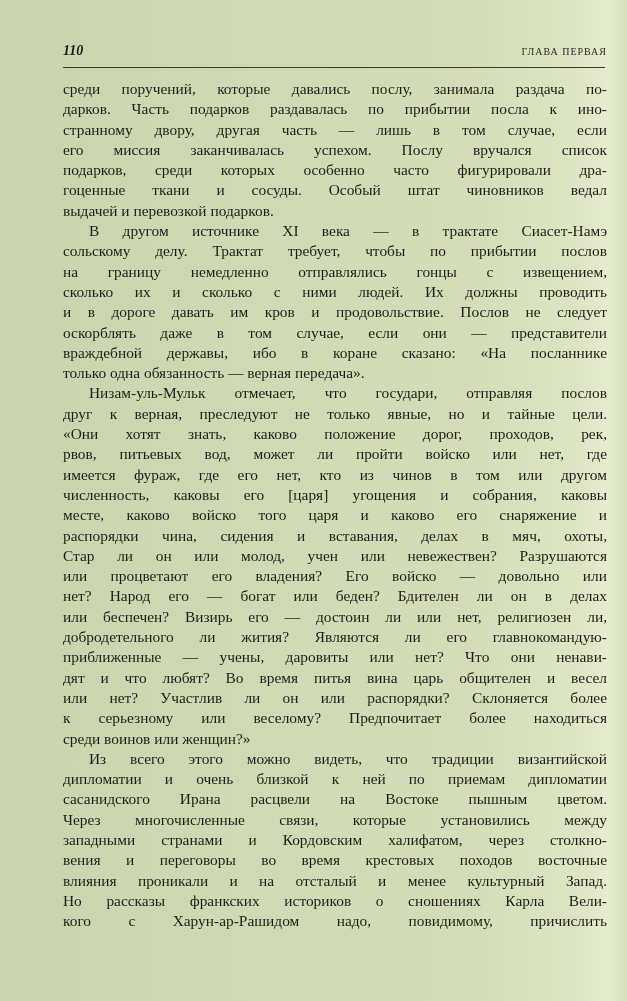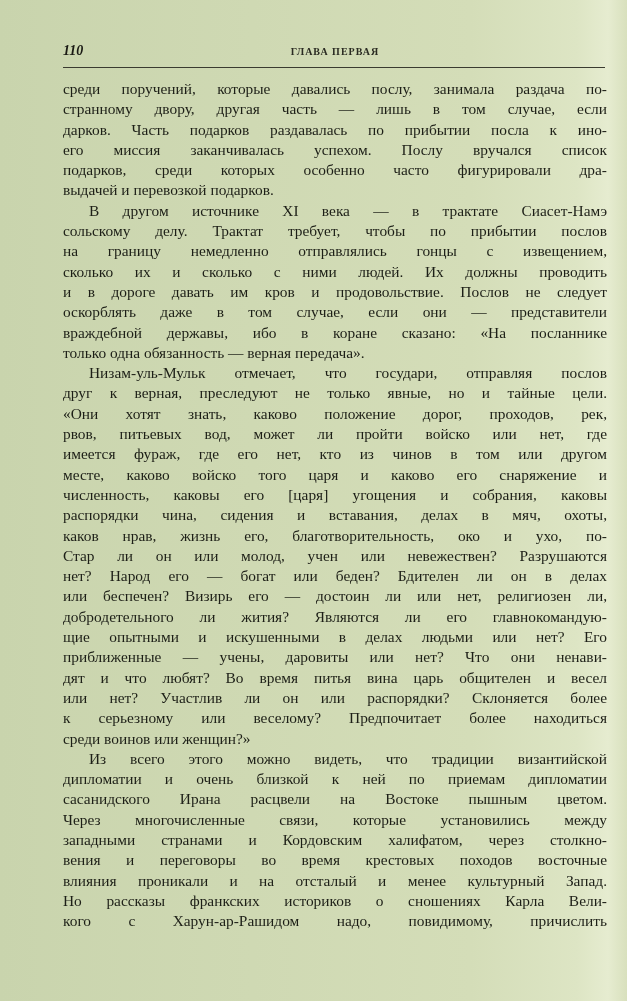--- a/index.html
+++ b/index.html
@@ -12,24 +12,23 @@
     }
     .header {
       position: absolute; left: 63px; top: 43px; width: 544px; height: 22px;
     }
     .page-number {
       position: absolute; left: 0; top: 0;
       font-family: "Liberation Serif", serif; font-style: italic; font-weight: bold;
       font-size: 14px; color: #1a1a14;
     }
     .running-head {
-      position: absolute; left: 0; right: 0; top: 3px; text-align: center;
+      position: absolute; left: 0; right: 0; top: 3px; text-align: right;
       font-family: "Liberation Serif", serif; font-size: 10px; letter-spacing: 1px;
       color: #2a2b22;
-      font-weight: bold;
     }
     .rule {
       position: absolute; left: 63px; top: 67px; width: 542px; height: 1px;
       background: #3a3b30;
     }
     .text {
       position: absolute; left: 63px; top: 79px; width: 544px;
       font-family: "Liberation Serif", serif;
       font-size: 15.4px; line-height: 20.3px;
     }
@@ -44,47 +43,47 @@
 <body>
 
 <div class="header">
   <span class="page-number">110</span>
   <div class="running-head">ГЛАВА ПЕРВАЯ</div>
 </div>
 <div class="rule"></div>
 
 <div class="text" id="body-text">
     <span class="line">среди поручений, которые давались послу, занимала раздача по-</span>
+    <span class="line">дарков. Часть подарков раздавалась по прибытии посла к ино-</span>
     <span class="line">странному двору, другая часть — лишь в том случае, если</span>
-    <span class="line">дарков. Часть подарков раздавалась по прибытии посла к ино-</span>
     <span class="line">его миссия заканчивалась успехом. Послу вручался список</span>
     <span class="line">подарков, среди которых особенно часто фигурировали дра-</span>
+    <span class="line">гоценные ткани и сосуды. Особый штат чиновников ведал</span>
     <span class="line last">выдачей и перевозкой подарков.</span>
     <span class="line indent">В другом источнике XI века — в трактате Сиасет-Намэ</span>
     <span class="line">сольскому делу. Трактат требует, чтобы по прибытии послов</span>
     <span class="line">на границу немедленно отправлялись гонцы с извещением,</span>
     <span class="line">сколько их и сколько с ними людей. Их должны проводить</span>
     <span class="line">и в дороге давать им кров и продовольствие. Послов не следует</span>
     <span class="line">оскорблять даже в том случае, если они — представители</span>
     <span class="line">враждебной державы, ибо в коране сказано: «На посланнике</span>
     <span class="line last">только одна обязанность — верная передача».</span>
     <span class="line indent">Низам-уль-Мульк отмечает, что государи, отправляя послов</span>
     <span class="line">друг к верная, преследуют не только явные, но и тайные цели.</span>
     <span class="line">«Они хотят знать, каково положение дорог, проходов, рек,</span>
     <span class="line">рвов, питьевых вод, может ли пройти войско или нет, где</span>
     <span class="line">имеется фураж, где его нет, кто из чинов в том или другом</span>
+    <span class="line">численность, каковы его [царя] угощения и собрания, каковы</span>
     <span class="line">месте, каково войско того царя и каково его снаряжение и</span>
-    <span class="line">численность, каковы его [царя] угощения и собрания, каковы</span>
     <span class="line">распорядки чина, сидения и вставания, делах в мяч, охоты,</span>
-    <span class="line">каков нрав, жизнь его, благотворительность, око и ухо, по-</span>
     <span class="line">Стар ли он или молод, учен или невежествен? Разрушаются</span>
+    <span class="line">или процветают его владения? Его войско — довольно или</span>
     <span class="line">нет? Народ его — богат или беден? Бдителен ли он в делах</span>
     <span class="line">или беспечен? Визирь его — достоин ли или нет, религиозен ли,</span>
     <span class="line">добродетельного ли жития? Являются ли его главнокомандую-</span>
-    <span class="line">щие опытными и искушенными в делах людьми или нет? Его</span>
     <span class="line">приближенные — учены, даровиты или нет? Что они ненави-</span>
     <span class="line">дят и что любят? Во время питья вина царь общителен и весел</span>
     <span class="line">или нет? Участлив ли он или распорядки? Склоняется более</span>
     <span class="line">к серьезному или веселому? Предпочитает более находиться</span>
     <span class="line last">среди воинов или женщин?»</span>
     <span class="line indent">Из всего этого можно видеть, что традиции византийской</span>
     <span class="line">дипломатии и очень близкой к ней по приемам дипломатии</span>
     <span class="line">сасанидского Ирана расцвели на Востоке пышным цветом.</span>
     <span class="line">Через многочисленные связи, которые установились между</span>
     <span class="line">западными странами и Кордовским халифатом, через столкно-</span>

